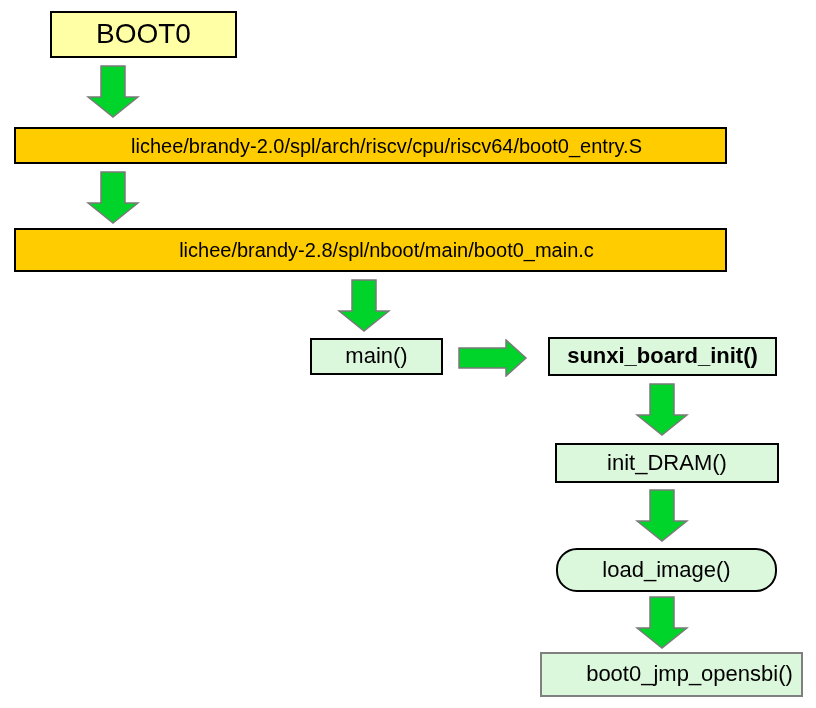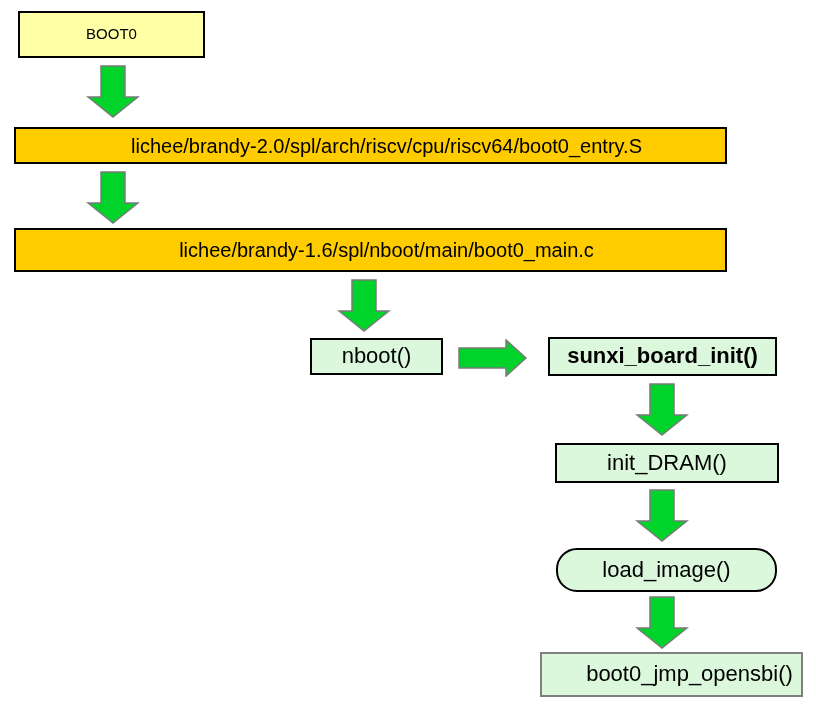--- a/index.html
+++ b/index.html
@@ -24,21 +24,21 @@
     text-align: center;
     color: var(--text, #000);
     border: 2px solid var(--border-black, #000);
     line-height: 1.1;
     white-space: nowrap;
   }
   .node.yellow { background: var(--node-yellow, #ffffa6); }
   .node.orange { background: var(--node-orange, #ffcc00); }
   .node.green  { background: var(--node-green, #dcf8dc); }
   .node.gray-border { border-color: var(--border-gray, #808080); padding-left: 36px; }
-  .fs-title { font-size: 15px; }
+  .fs-title { font-size: 28px; margin-left: 32px; }
   .fs-path  { font-size: 20px; padding-left: 32px; }
   .fs-fn    { font-size: 22px; }
   .arrow { position: absolute; display: block; }
   .arrow polygon {
     fill: var(--arrow-fill, #00d42a);
     stroke: var(--arrow-outline, #7a7a7a);
     stroke-width: 1.5;
     stroke-linejoin: miter;
   }
 </style>
@@ -57,29 +57,29 @@
 
   <div class="node orange fs-path" style="left:14px; top:127px; width:713px; height:37px;">
     <span>lichee/brandy-2.0/spl/arch/riscv/cpu/riscv64/boot0_entry.S</span>
   </div>
 
   <svg class="arrow" style="left:86px; top:171px;" width="54" height="53" viewBox="0 0 54 53">
     <polygon points="15,1 39,1 39,32 52,32 27,52 2,32 15,32"></polygon>
   </svg>
 
   <div class="node orange fs-path" style="left:14px; top:228px; width:713px; height:44px;">
-    <span>lichee/brandy-1.6/spl/nboot/main/boot0_main.c</span>
+    <span>lichee/brandy-2.8/spl/nboot/main/boot0_main.c</span>
   </div>
 
   <svg class="arrow" style="left:337px; top:279px;" width="54" height="53" viewBox="0 0 54 53">
     <polygon points="15,1 39,1 39,32 52,32 27,52 2,32 15,32"></polygon>
   </svg>
 
   <div class="node green fs-fn" style="left:310px; top:338px; width:133px; height:37px;">
-    <span>nboot()</span>
+    <span>main()</span>
   </div>
 
   <svg class="arrow" style="left:458px; top:339px;" width="70" height="38" viewBox="0 0 70 38">
     <polygon points="1,9 48,9 48,1 68,19 48,37 48,29 1,29"></polygon>
   </svg>
 
   <div class="node green fs-fn" style="left:548px; top:337px; width:229px; height:39px;font-weight:bold;">
     <span>sunxi_board_init()</span>
   </div>
 

